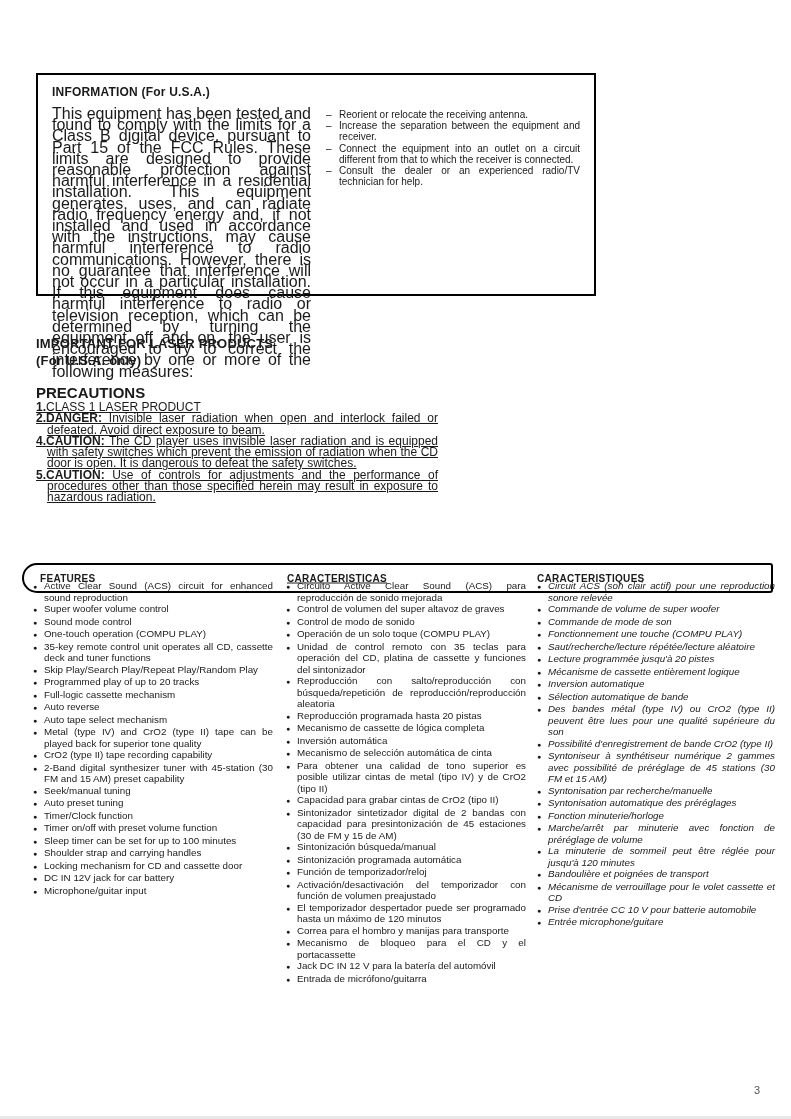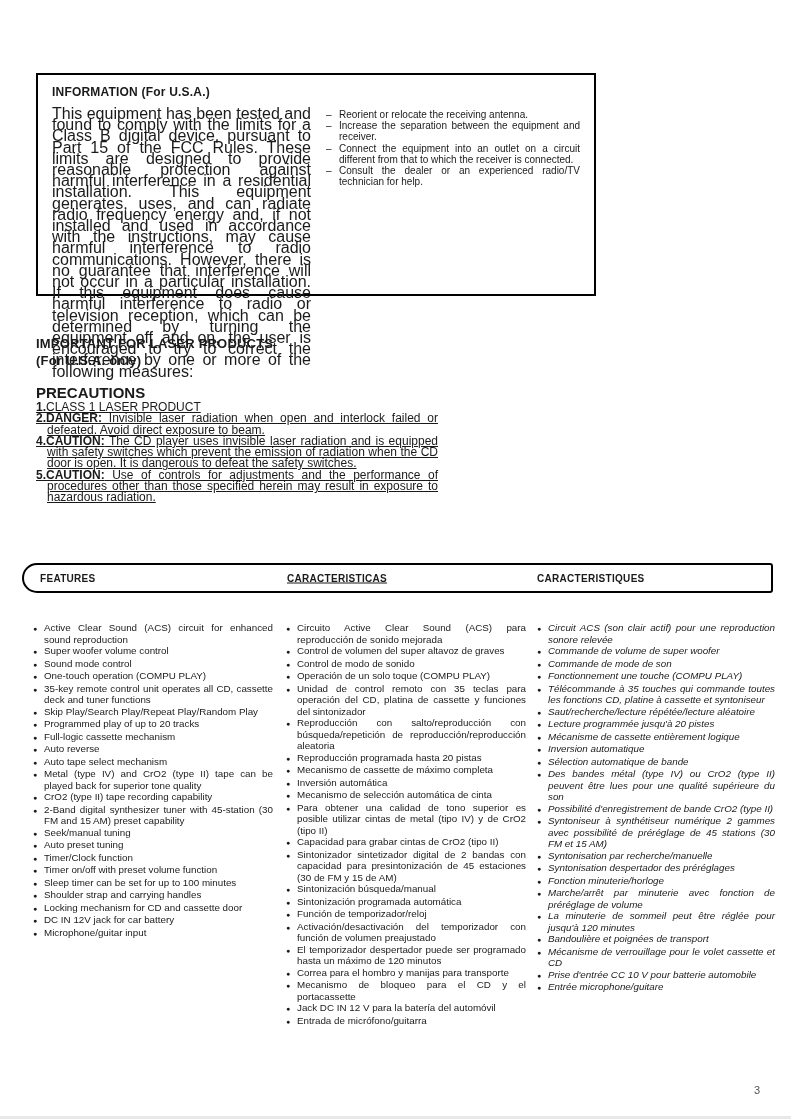--- a/index.html
+++ b/index.html
@@ -53,21 +53,21 @@
     border: 2px solid #000;
     border-radius: 15px 3px 3px 15px;
   }
   .features-bar .hdr {
     position: absolute; top: 50%; transform: translateY(-50%);
     font-size: 10px; font-weight: bold; letter-spacing: .3px; white-space: nowrap;
   }
   .hdr-1 { left: 16px; } .hdr-2 { left: 263px; text-decoration: underline; } .hdr-3 { left: 513px; }
 
   
-  .features-cols { position: absolute; left: 33px; top: 622px; width: 742px; display: flex; }
+  .features-cols { position: absolute; left: 33px; top: 580px; width: 742px; display: flex; }
   .fcol { list-style: none; width: 240px; flex: none; }
   .fcol-en { margin-right: 13px; }
   .fcol-es { margin-right: 11px; }
   .fcol-fr { width: 238px; font-style: italic; }
   .fcol li { display: flex; font-size: 9.8px; line-height: 11.5px; }
   .fcol .bullet { flex: none; width: 11px; font-size: 7px; line-height: 11.5px; padding-top: 1px; font-style: normal; }
   .fcol .ftext { flex: 1; text-align: justify; }
 
   .page-num { position: absolute; right: 31px; bottom: 20px; font-size: 11px; color: #555; }
 </style>
@@ -275,21 +275,21 @@
           <span class="ftext">Reproducción con salto/reproducción con búsqueda/repetición de reproducción/reproducción aleatoria</span>
         </li>
 
         <li>
           <span class="bullet">●</span>
           <span class="ftext">Reproducción programada hasta 20 pistas</span>
         </li>
 
         <li>
           <span class="bullet">●</span>
-          <span class="ftext">Mecanismo de cassette de máximo completa</span>
+          <span class="ftext">Mecanismo de cassette de lógica completa</span>
         </li>
 
         <li>
           <span class="bullet">●</span>
           <span class="ftext">Inversión automática</span>
         </li>
 
         <li>
           <span class="bullet">●</span>
           <span class="ftext">Mecanismo de selección automática de cinta</span>
@@ -370,24 +370,20 @@
         <li>
           <span class="bullet">●</span>
           <span class="ftext">Commande de mode de son</span>
         </li>
 
         <li>
           <span class="bullet">●</span>
           <span class="ftext">Fonctionnement une touche (COMPU PLAY)</span>
         </li>
 
-        <li>
-          <span class="bullet">●</span>
-          <span class="ftext">Télécommande à 35 touches qui commande toutes les fonctions CD, platine à cassette et syntoniseur</span>
-        </li>
 
         <li>
           <span class="bullet">●</span>
           <span class="ftext">Saut/recherche/lecture répétée/lecture aléatoire</span>
         </li>
 
         <li>
           <span class="bullet">●</span>
           <span class="ftext">Lecture programmée jusqu'à 20 pistes</span>
         </li>
@@ -422,21 +418,21 @@
           <span class="ftext">Syntoniseur à synthétiseur numérique 2 gammes avec possibilité de préréglage de 45 stations (30 FM et 15 AM)</span>
         </li>
 
         <li>
           <span class="bullet">●</span>
           <span class="ftext">Syntonisation par recherche/manuelle</span>
         </li>
 
         <li>
           <span class="bullet">●</span>
-          <span class="ftext">Syntonisation despertador des préréglages</span>
+          <span class="ftext">Syntonisation automatique des préréglages</span>
         </li>
 
         <li>
           <span class="bullet">●</span>
           <span class="ftext">Fonction minuterie/horloge</span>
         </li>
 
         <li>
           <span class="bullet">●</span>
           <span class="ftext">Marche/arrêt par minuterie avec fonction de préréglage de volume</span>

